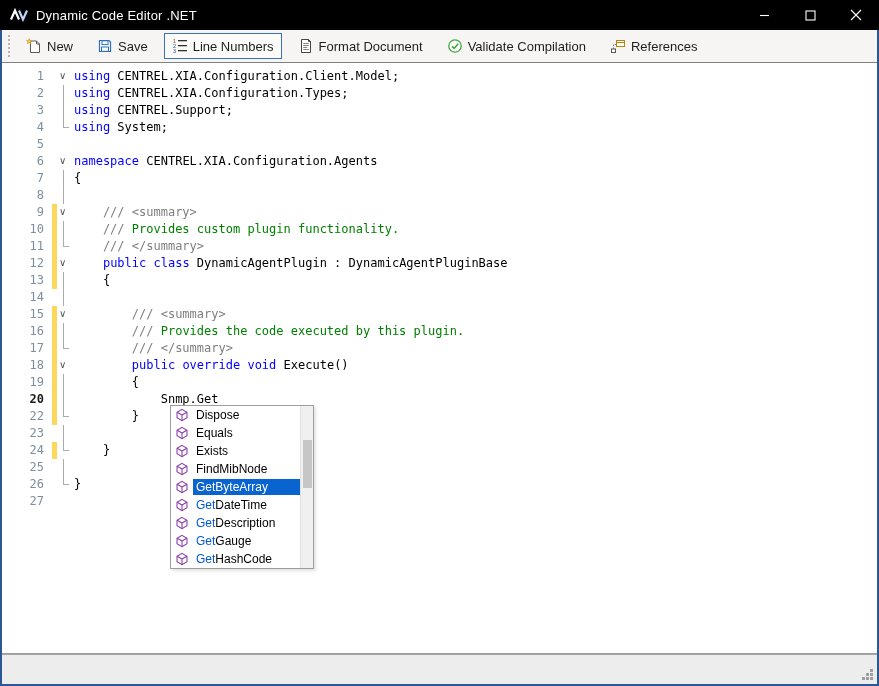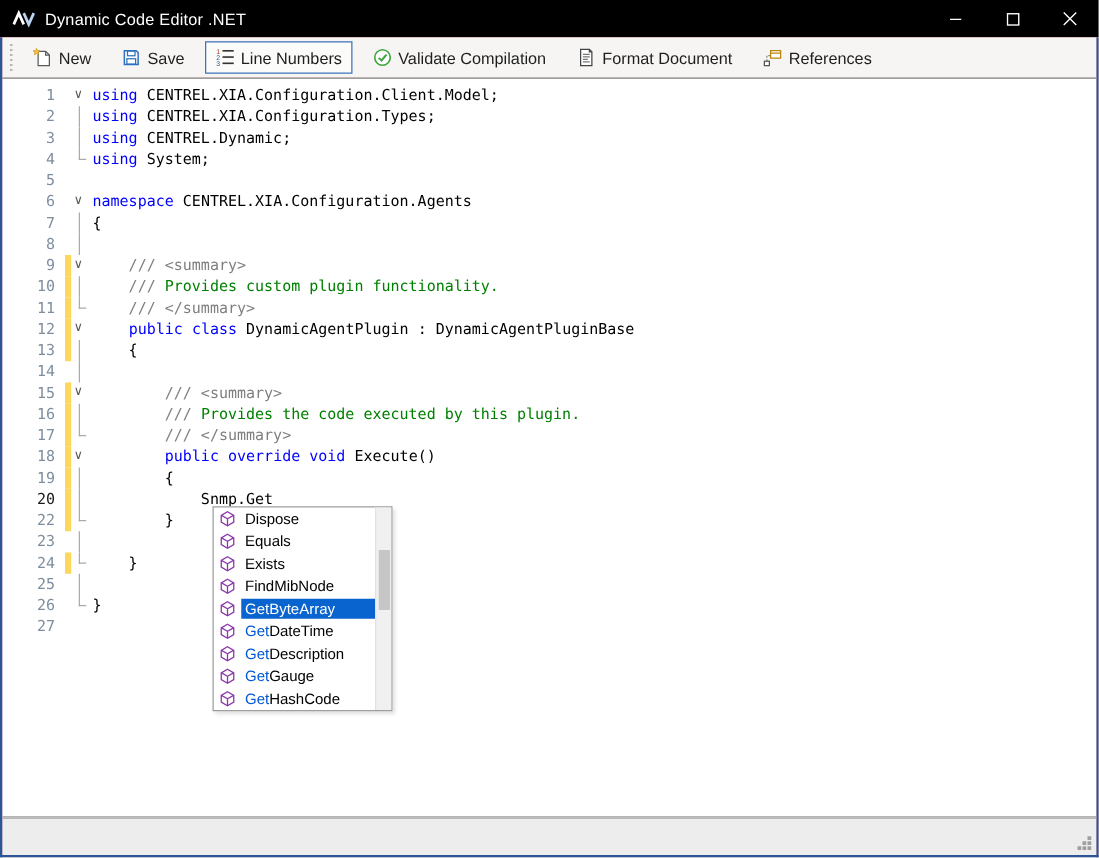--- a/index.html
+++ b/index.html
@@ -21,21 +21,21 @@
   .toolbar-grip { width:2px; height:22px; margin:0 8px 0 2px; background:repeating-linear-gradient(to bottom,#b5b5b5 0 2px,transparent 2px 4px); }
   .tb-btn { display:flex; align-items:center; gap:5px; font-size:13px; color:#1e1e1e; padding:4px 7px; margin-right:8px; border:1px solid transparent; white-space:nowrap; cursor:default; }
   .tb-btn.active { border:1px solid #3c72b9; background:#fbfbfa; }
   .tb-btn svg { flex:none; }
 
   
   .editor { flex:1; position:relative; background:#fff; border-top:1px solid #808080; border-bottom:1px solid #9d9d9d; overflow:hidden; min-height:0; }
   .code-lines { padding-top:5px; }
   .row { height:17px; display:flex; align-items:stretch; }
   .ln { width:50px; flex:none; text-align:right; padding-right:8px; font:12px/17px "DejaVu Sans Mono",monospace; color:#7f8e9e; }
-  .ln.current { color:#1b1b1b; font-weight:normal; }
+  .ln.current { color:#1b1b1b; font-weight:bold; }
   .chbar { width:5px; flex:none; }
   .chbar.on { background:#fbd85c; }
   .fold { width:17px; flex:none; position:relative; }
   .fold-v { position:absolute; left:2px; top:0; font-size:10px; line-height:16px; color:#555; font-family:"DejaVu Sans",sans-serif; }
   .fold-line { position:absolute; left:6px; top:0; bottom:0; width:1px; background:#ababab; }
   .fold-end { position:absolute; left:6px; top:0; height:9px; width:6px; border-left:1px solid #ababab; border-bottom:1px solid #ababab; }
   .codetext { font:12px/17px "DejaVu Sans Mono",monospace; white-space:pre; color:#000; }
   .tok-k { color:#0000ff; }
   .tok-g { color:#7f7f7f; }
   .tok-c { color:#008000; }
@@ -119,35 +119,35 @@
                 <rect x="6" y="2" width="9" height="1.3" fill="#333"></rect>
                 <rect x="6" y="7" width="9" height="1.3" fill="#333"></rect>
                 <rect x="6" y="12" width="9" height="1.3" fill="#333"></rect>
               </svg>
             </span>
             <span>Line Numbers</span>
           </div>
           <div class="tb-btn">
             <span style="display: flex;">
               <svg width="16" height="16" viewBox="0 0 16 16">
-                <circle cx="8" cy="8" r="6.2" fill="#fff" stroke="#3da63d" stroke-width="1.3"></circle>
-                <path d="M5 8.3 L7.2 10.4 L11.2 5.7" stroke="#3da63d" stroke-width="1.6" fill="none"></path>
-              </svg>
-            </span>
-            <span>Validate Compilation</span>
-          </div>
-          <div class="tb-btn">
-            <span style="display: flex;">
-              <svg width="16" height="16" viewBox="0 0 16 16">
                 <path d="M3.5 1.5 h7 l2 2 v11 h-9 z" fill="#fff" stroke="#444"></path>
                 <path d="M10.5 1.5 v2 h2" fill="none" stroke="#444"></path>
                 <path d="M5.3 5.5 h5.5 M5.3 7.5 h5.5 M5.3 9.5 h4 M5.3 11.5 h5.5" stroke="#777" stroke-width="0.9"></path>
               </svg>
             </span>
             <span>Format Document</span>
+          </div>
+          <div class="tb-btn">
+            <span style="display: flex;">
+              <svg width="16" height="16" viewBox="0 0 16 16">
+                <circle cx="8" cy="8" r="6.2" fill="#fff" stroke="#3da63d" stroke-width="1.3"></circle>
+                <path d="M5 8.3 L7.2 10.4 L11.2 5.7" stroke="#3da63d" stroke-width="1.6" fill="none"></path>
+              </svg>
+            </span>
+            <span>Validate Compilation</span>
           </div>
           <div class="tb-btn">
             <span style="display: flex;">
               <svg width="16" height="16" viewBox="0 0 16 16">
                 <rect x="6.5" y="2.5" width="8" height="6" fill="#fff" stroke="#b8860b"></rect>
                 <path d="M6.5 4.5 h8" stroke="#b8860b"></path>
                 <path d="M3.5 11 v-4.5 h3" stroke="#888" fill="none" stroke-dasharray="1.6,1.2"></path>
                 <rect x="1.5" y="11" width="4" height="3.5" fill="#fff" stroke="#555"></rect>
               </svg>
             </span>
@@ -173,21 +173,21 @@
               <div class="fold-line"></div>
             </div>
             <div class="codetext"><span class="tok-k">using</span><span> CENTREL.XIA.Configuration.Types;</span></div>
           </div>
           <div class="row">
             <div class="ln">3</div>
             <div class="chbar"></div>
             <div class="fold">
               <div class="fold-line"></div>
             </div>
-            <div class="codetext"><span class="tok-k">using</span><span> CENTREL.Dynamic;</span></div>
+            <div class="codetext"><span class="tok-k">using</span><span> CENTREL.Support;</span></div>
           </div>
           <div class="row">
             <div class="ln">4</div>
             <div class="chbar"></div>
             <div class="fold">
               <div class="fold-end"></div>
             </div>
             <div class="codetext"><span class="tok-k">using</span><span> System;</span></div>
           </div>
           <div class="row">

